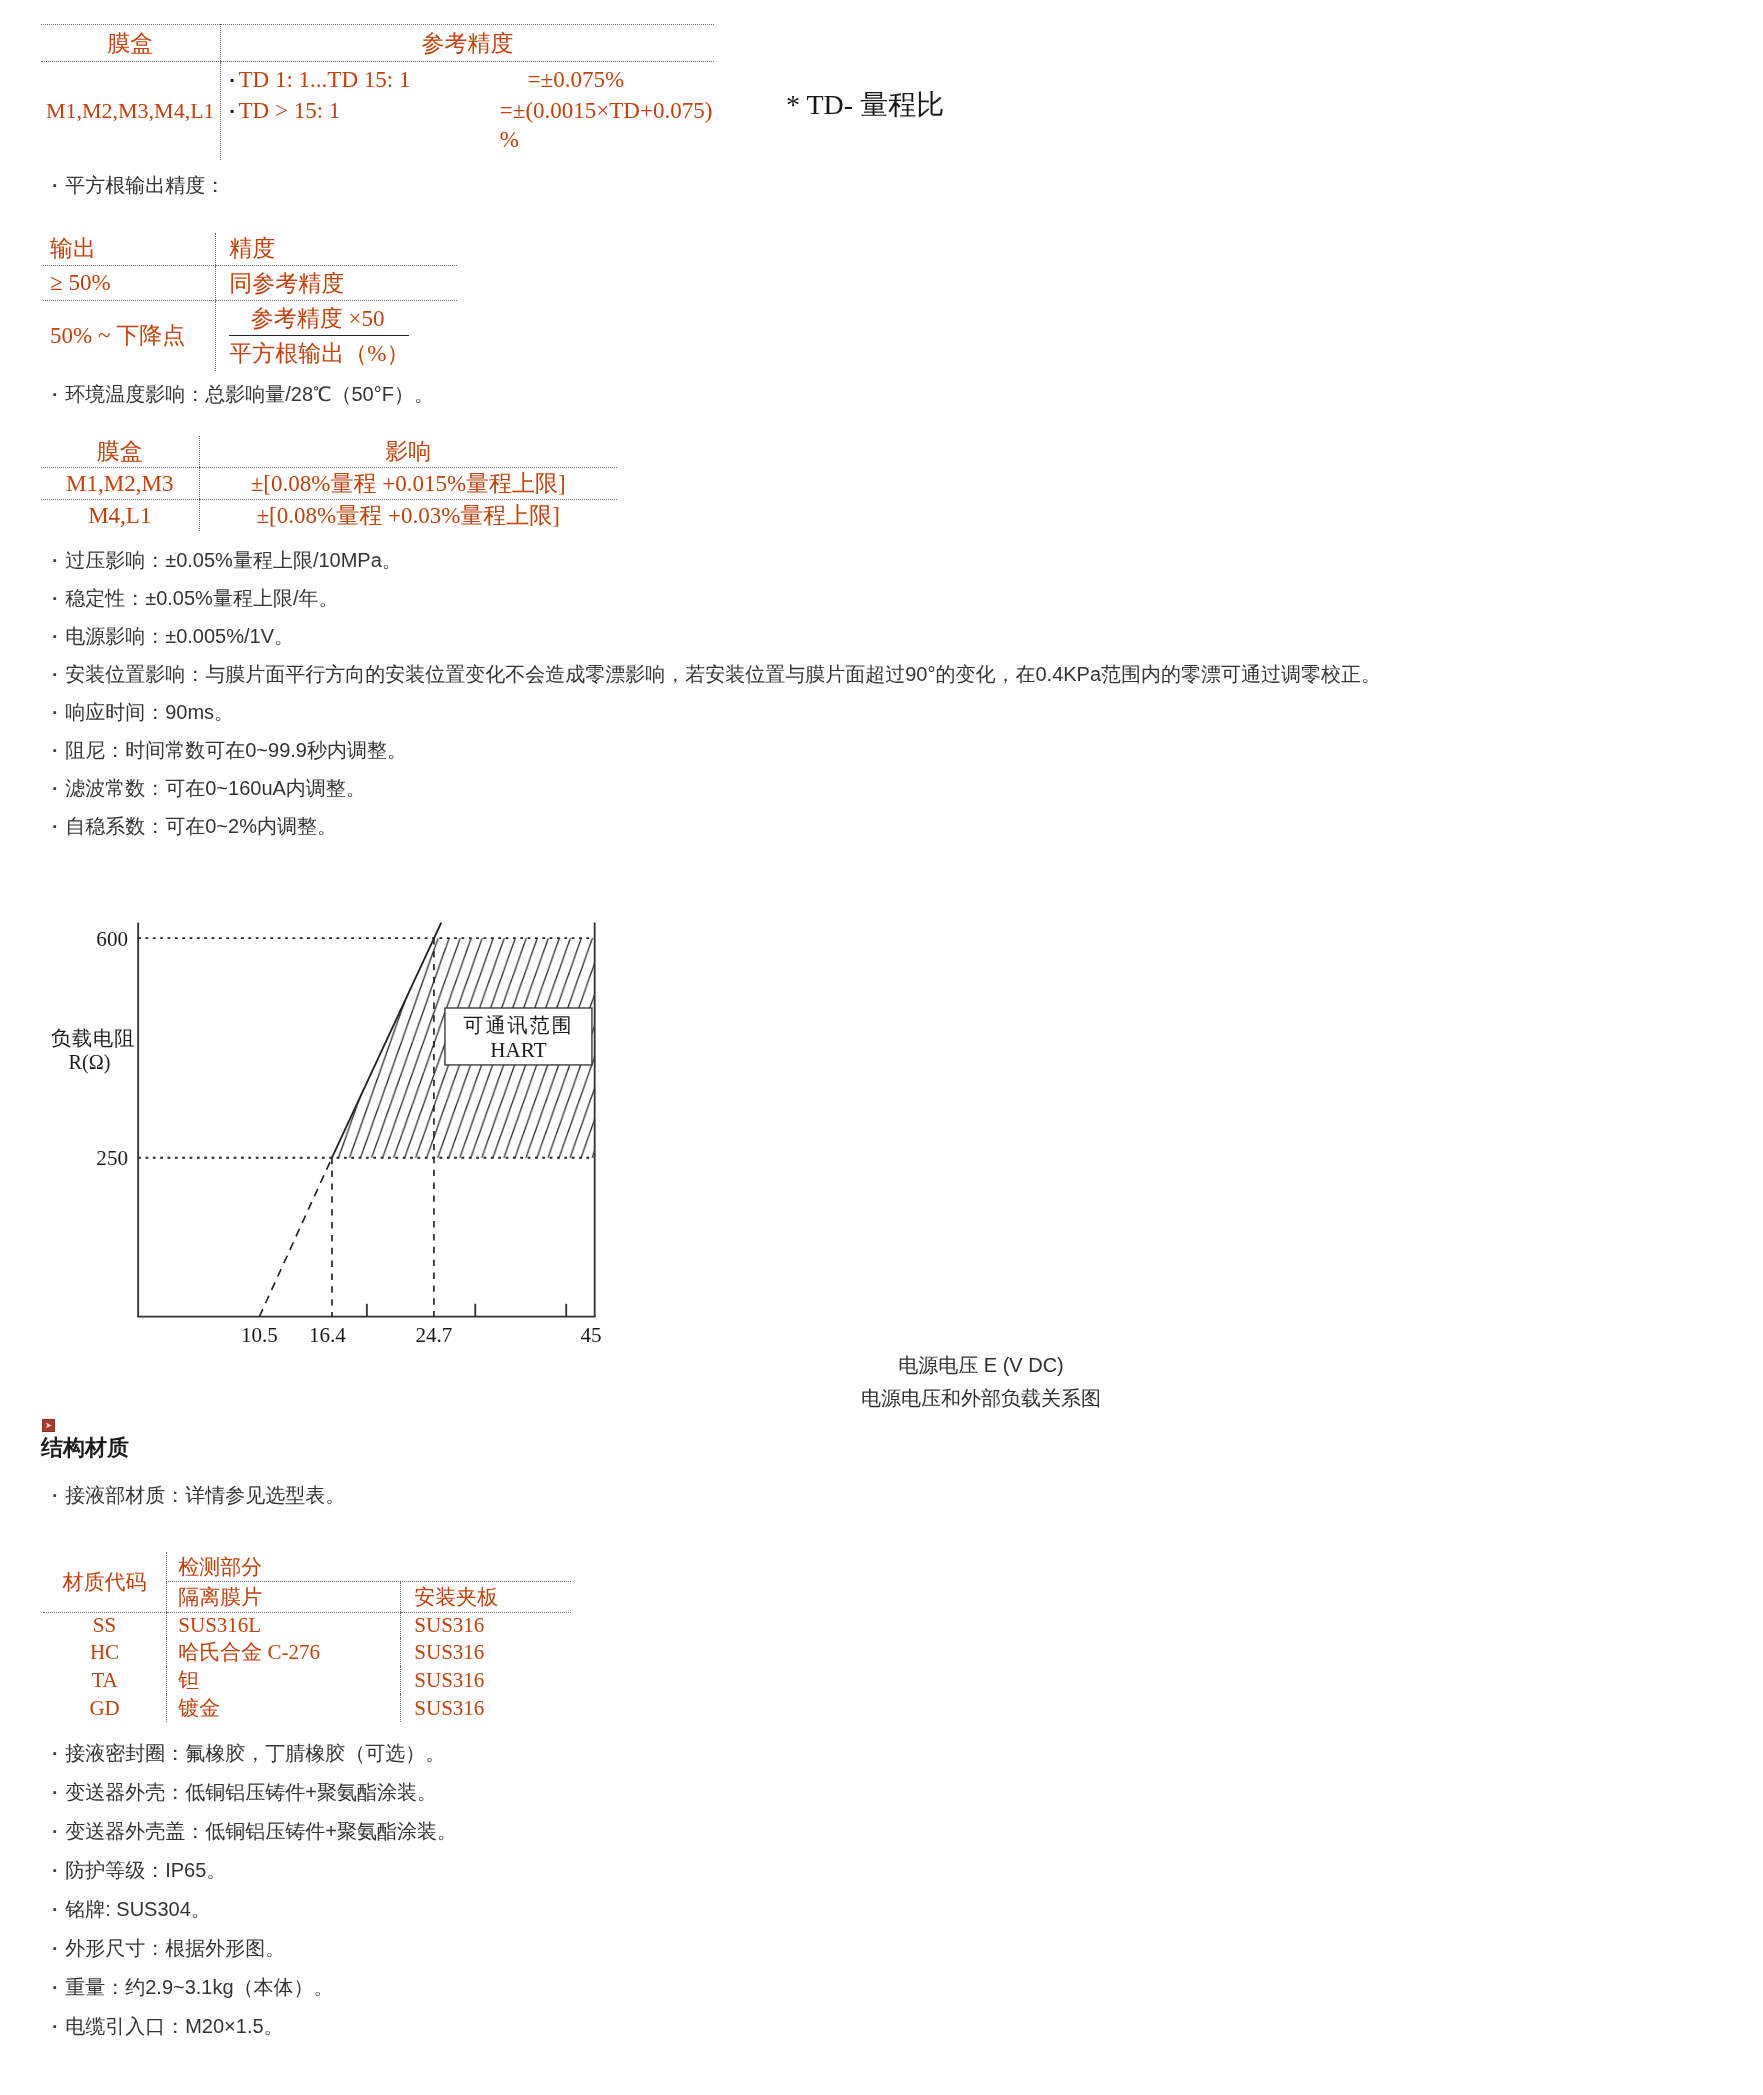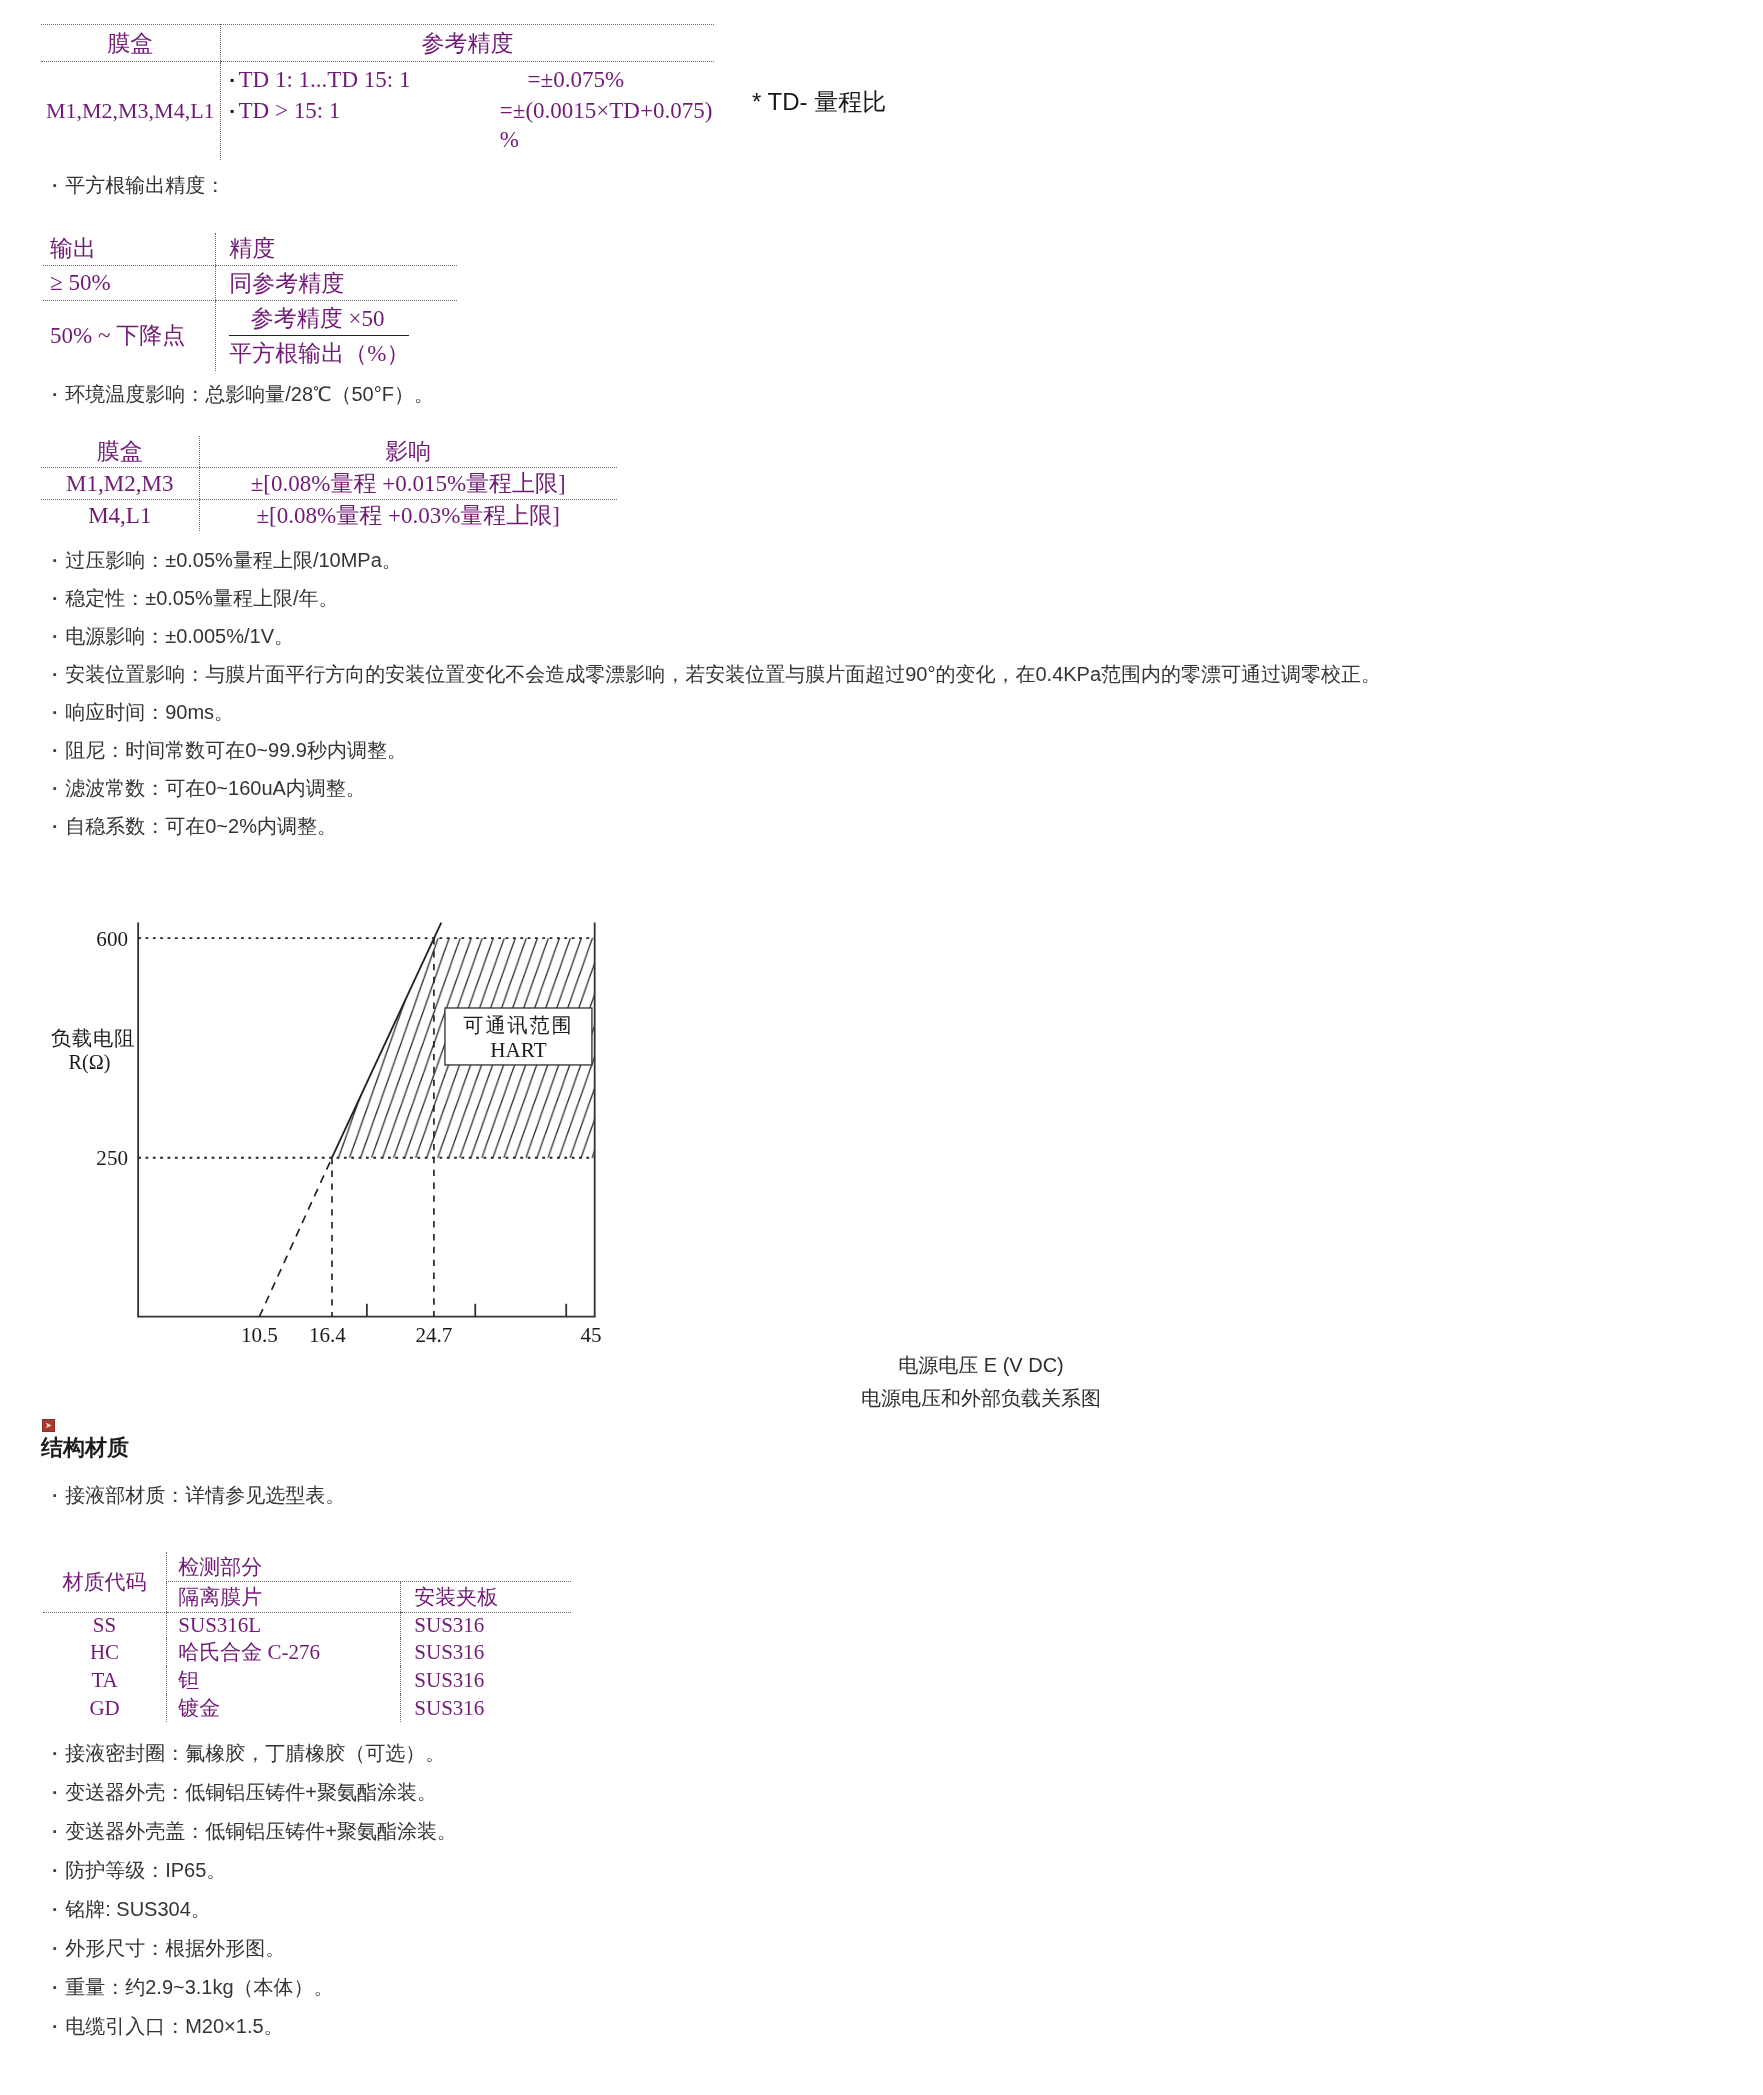--- a/index.html
+++ b/index.html
@@ -5,37 +5,37 @@
   * { margin:0; padding:0; box-sizing:border-box; }
   html,body { background:#ffffff; }
   body {
     width:1763px; height:2096px; overflow:hidden;
     font-family:"Liberation Sans", sans-serif;
     color:#2f2f2f;
   }
   .page { position:relative; width:1763px; height:2096px; padding:24px 0 0 41px; }
 
   
-  table.spec { border-collapse:collapse; font-family:"Liberation Serif", serif; color:#701a75; }
+  table.spec { border-collapse:collapse; font-family:"Liberation Serif", serif; color:#c2410c; }
   table.spec td, table.spec th { font-weight:400; vertical-align:middle; }
   .dot-b { border-bottom:1.8px dotted #6a6a6a; }
   .dot-t { border-top:1.8px dotted #6a6a6a; }
   .vdiv  { border-left:1.8px dotted #6a6a6a; }
 
   
   .t1 { font-size:23px; }
   .t1 th { height:37px; text-align:center; }
   .t1 .c1 { width:179px; }
   .t1 .c2 { width:409px; }
   .t1 td.c1 { text-align:center; font-size:22px; }
   .t1 td.c2 { padding:3.7px 0 5.5px 9.2px; }
   .td-line { display:flex; align-items:baseline; line-height:28.5px; }
   .td-line::before { content:"▪"; font-size:12px; margin-right:4.6px; position:relative; top:-2.8px; color:#111; }
   .td-line .tl { width:289px; }
-  .acc-note { position:absolute; left:752px; top:86px; font-family:Liberation Sans, sans-serif; font-size:24px; color:#171717; }
+  .acc-note { position:absolute; left:786px; top:86px; font-family:Liberation Serif, serif; font-size:28px; color:#171717; }
 
   
   .bullet { display:flex; align-items:baseline; font-size:20px; line-height:24px; color:#343434; }
   .bullet::before { content:"▪"; font-size:11px; margin:0 8.3px 0 12px; position:relative; top:-2.8px; color:#3a3a3a; }
 
   
   .t2 { font-size:23px; margin-left:1.8px; }
   .t2 .c1 { width:173px; padding-left:7.3px; }
   .t2 .c2 { width:241px; padding-left:13px; }
   .t2 tr.h td { height:33px; }

